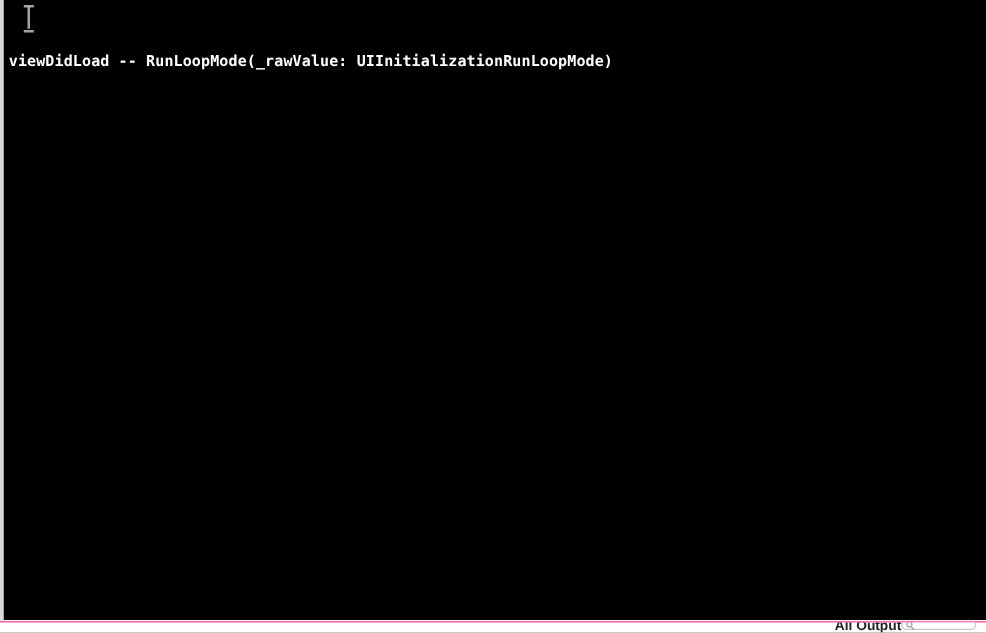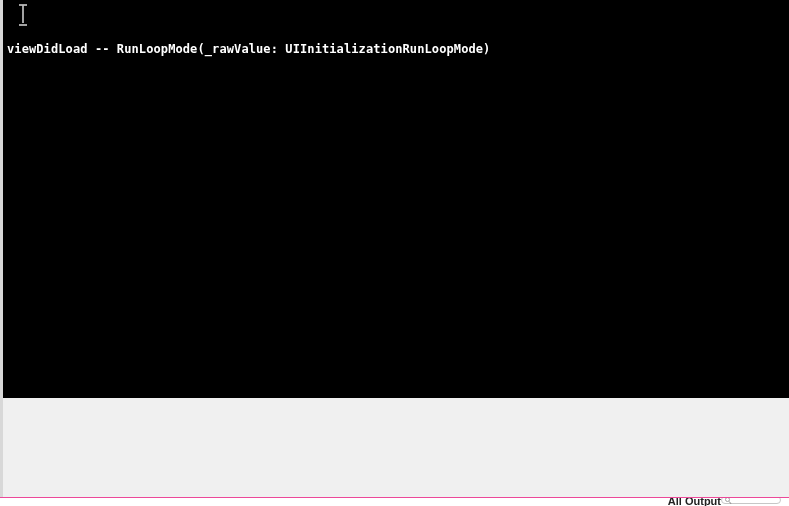--- a/index.html
+++ b/index.html
@@ -22,21 +22,21 @@
     top: 0;
     width: 3px;
     height: 497px;
     background: #d8d8d8;
   }
   .console {
     position: absolute;
     left: 3px;
     top: 0;
     right: 0;
-    height: 398px;
+    height: 496px;
     background: #000;
     color: #fff;
     font-size: 12px;
     font-weight: 700;
     letter-spacing: 0.1px;
     line-height: 18px;
     padding: 4px 4px 0 4px;
     box-sizing: border-box;
     white-space: pre;
     overflow: hidden;

